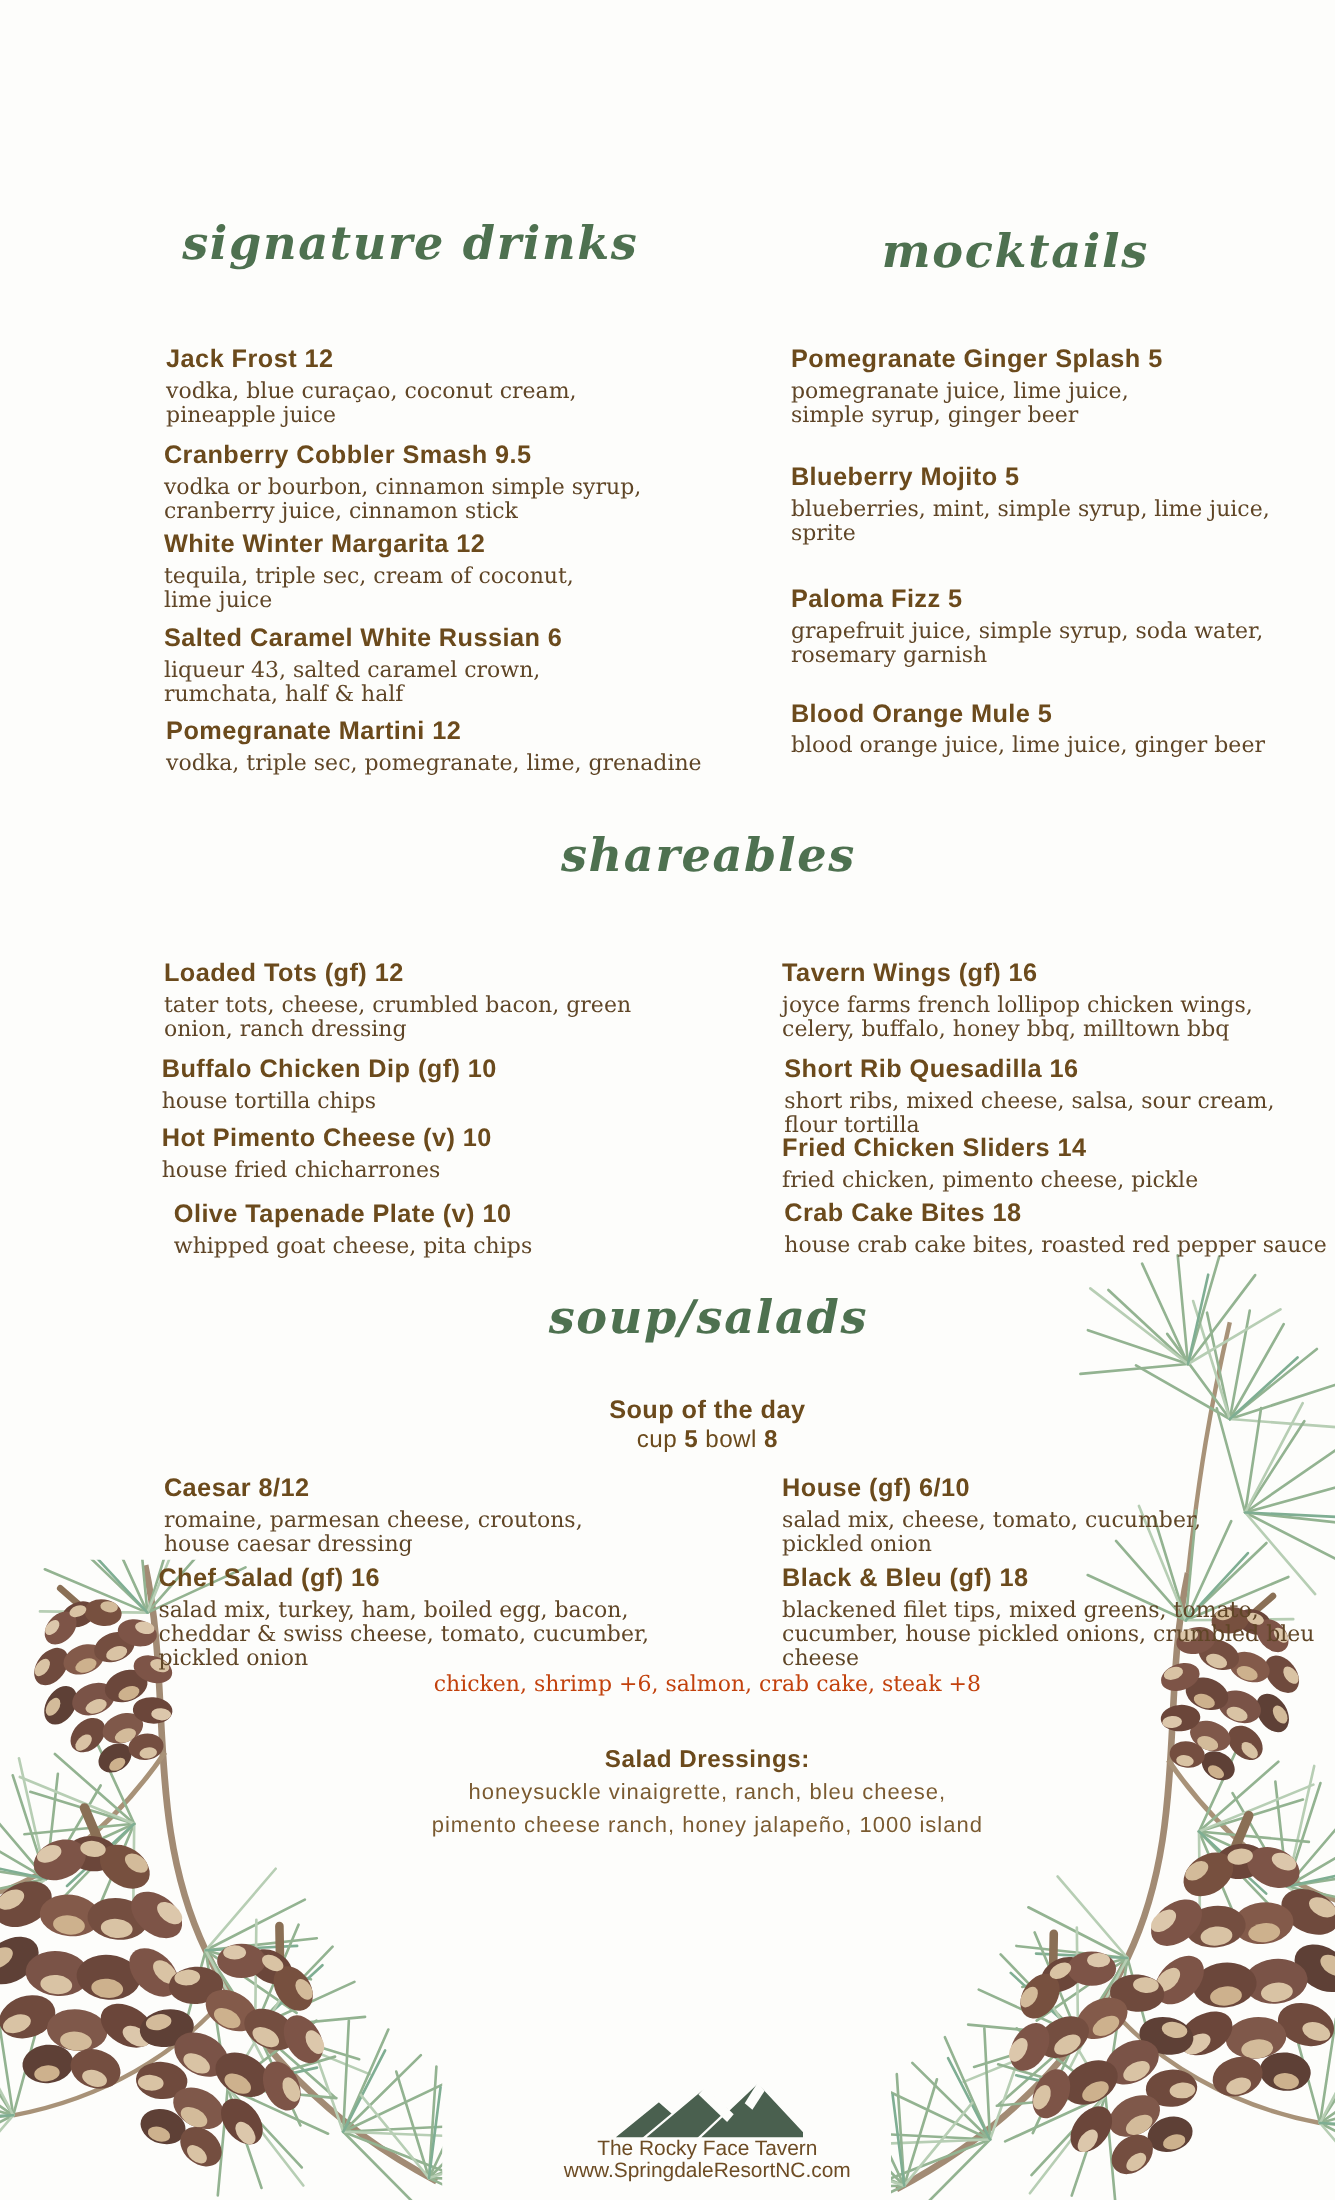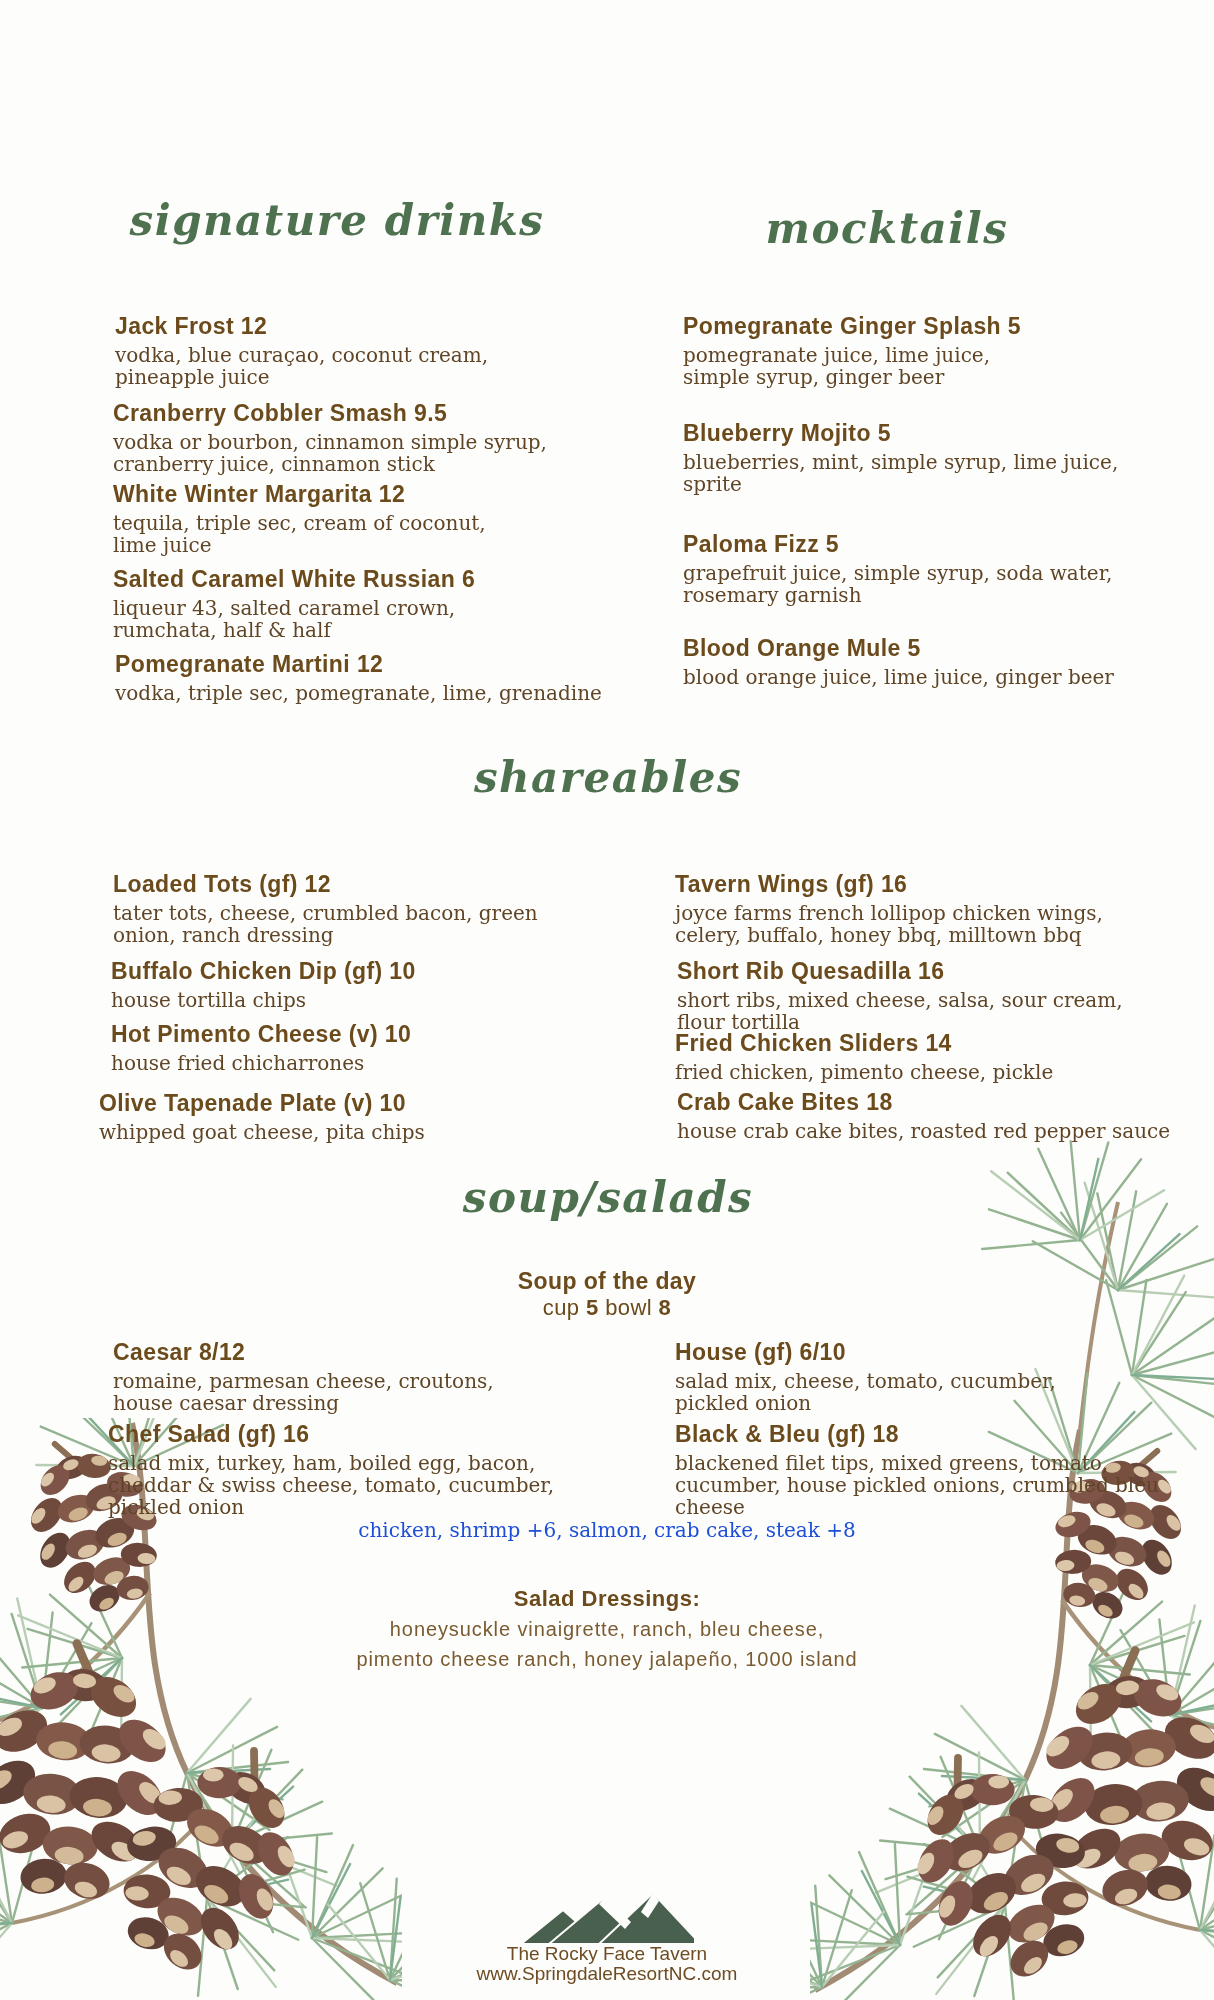--- a/index.html
+++ b/index.html
@@ -1,32 +1,32 @@
 <!DOCTYPE html>
 <html><head>
 <meta charset="utf-8">
 <style>
   html,body{margin:0;padding:0;background:#ffffff;}
   .page{position:relative;width:1214px;height:2000px;background:#fdfdfb;overflow:hidden;
         font-family:"Liberation Sans",sans-serif;}
   .decor{position:absolute;pointer-events:none;}
-  .layer{position:absolute;inset:0;z-index:2;}
+  .layer{position:absolute;inset:0;z-index:2;margin-left:36px;}
   .script-header{position:absolute;transform:translateX(-50%);
     font-family:"DejaVu Serif",serif;font-style:italic;font-weight:700;
     color:#4e7150;font-size:42px;letter-spacing:1.5px;white-space:nowrap;}
   .item{position:absolute;white-space:nowrap;}
   .item-title{font-family:"Liberation Sans",sans-serif;font-weight:700;font-size:23px;
     line-height:26px;color:#6b4a1c;letter-spacing:0.4px;margin:0 0 5px 0;}
   .item-desc{font-family:"DejaVu Serif",serif;font-size:20px;line-height:22px;
     color:#5f4526;margin:0;}
   .center-text{position:absolute;left:607px;transform:translateX(-50%);white-space:nowrap;text-align:left;}
   .soup-title{font-weight:700;font-size:23px;color:#6b4a1c;letter-spacing:0.4px;}
   .soup-sizes{font-weight:400;font-size:22px;color:#6b4a1c;letter-spacing:0.4px;}
   .soup-sizes .num{font-weight:700;}
-  .addons{font-family:"DejaVu Serif",serif;font-size:20px;color:#1d4ed8;}
+  .addons{font-family:"DejaVu Serif",serif;font-size:20px;color:#c2410c;}
   .dressings-label{font-weight:700;font-size:22px;color:#6b4a1c;letter-spacing:0.5px;}
   .dressings-line{font-weight:400;font-size:20px;color:#7a5a30;letter-spacing:0.9px;}
   .footer-line{font-weight:400;font-size:19px;line-height:20px;color:#6d4c24;}
   .logo{position:absolute;left:519px;top:1892px;}
 </style>
 </head>
 <body>
 
 <div class="page">
 
@@ -173,21 +173,21 @@
       <p class="item-desc">onion, ranch dressing</p>
     </div>
     <div class="item" style="left:111px;top:958px">
       <p class="item-title">Buffalo Chicken Dip (gf) 10</p>
       <p class="item-desc">house tortilla chips</p>
     </div>
     <div class="item" style="left:111px;top:1021px">
       <p class="item-title">Hot Pimento Cheese (v) 10</p>
       <p class="item-desc">house fried chicharrones</p>
     </div>
-    <div class="item" style="left:99px;top:1090px">
+    <div class="item" style="left:122px;top:1090px">
       <p class="item-title">Olive Tapenade Plate (v) 10</p>
       <p class="item-desc">whipped goat cheese, pita chips</p>
     </div>
 
     <div class="item" style="left:675px;top:871px">
       <p class="item-title">Tavern Wings (gf) 16</p>
       <p class="item-desc">joyce farms french lollipop chicken wings,</p>
       <p class="item-desc">celery, buffalo, honey bbq, milltown bbq</p>
     </div>
     <div class="item" style="left:677px;top:958px">

